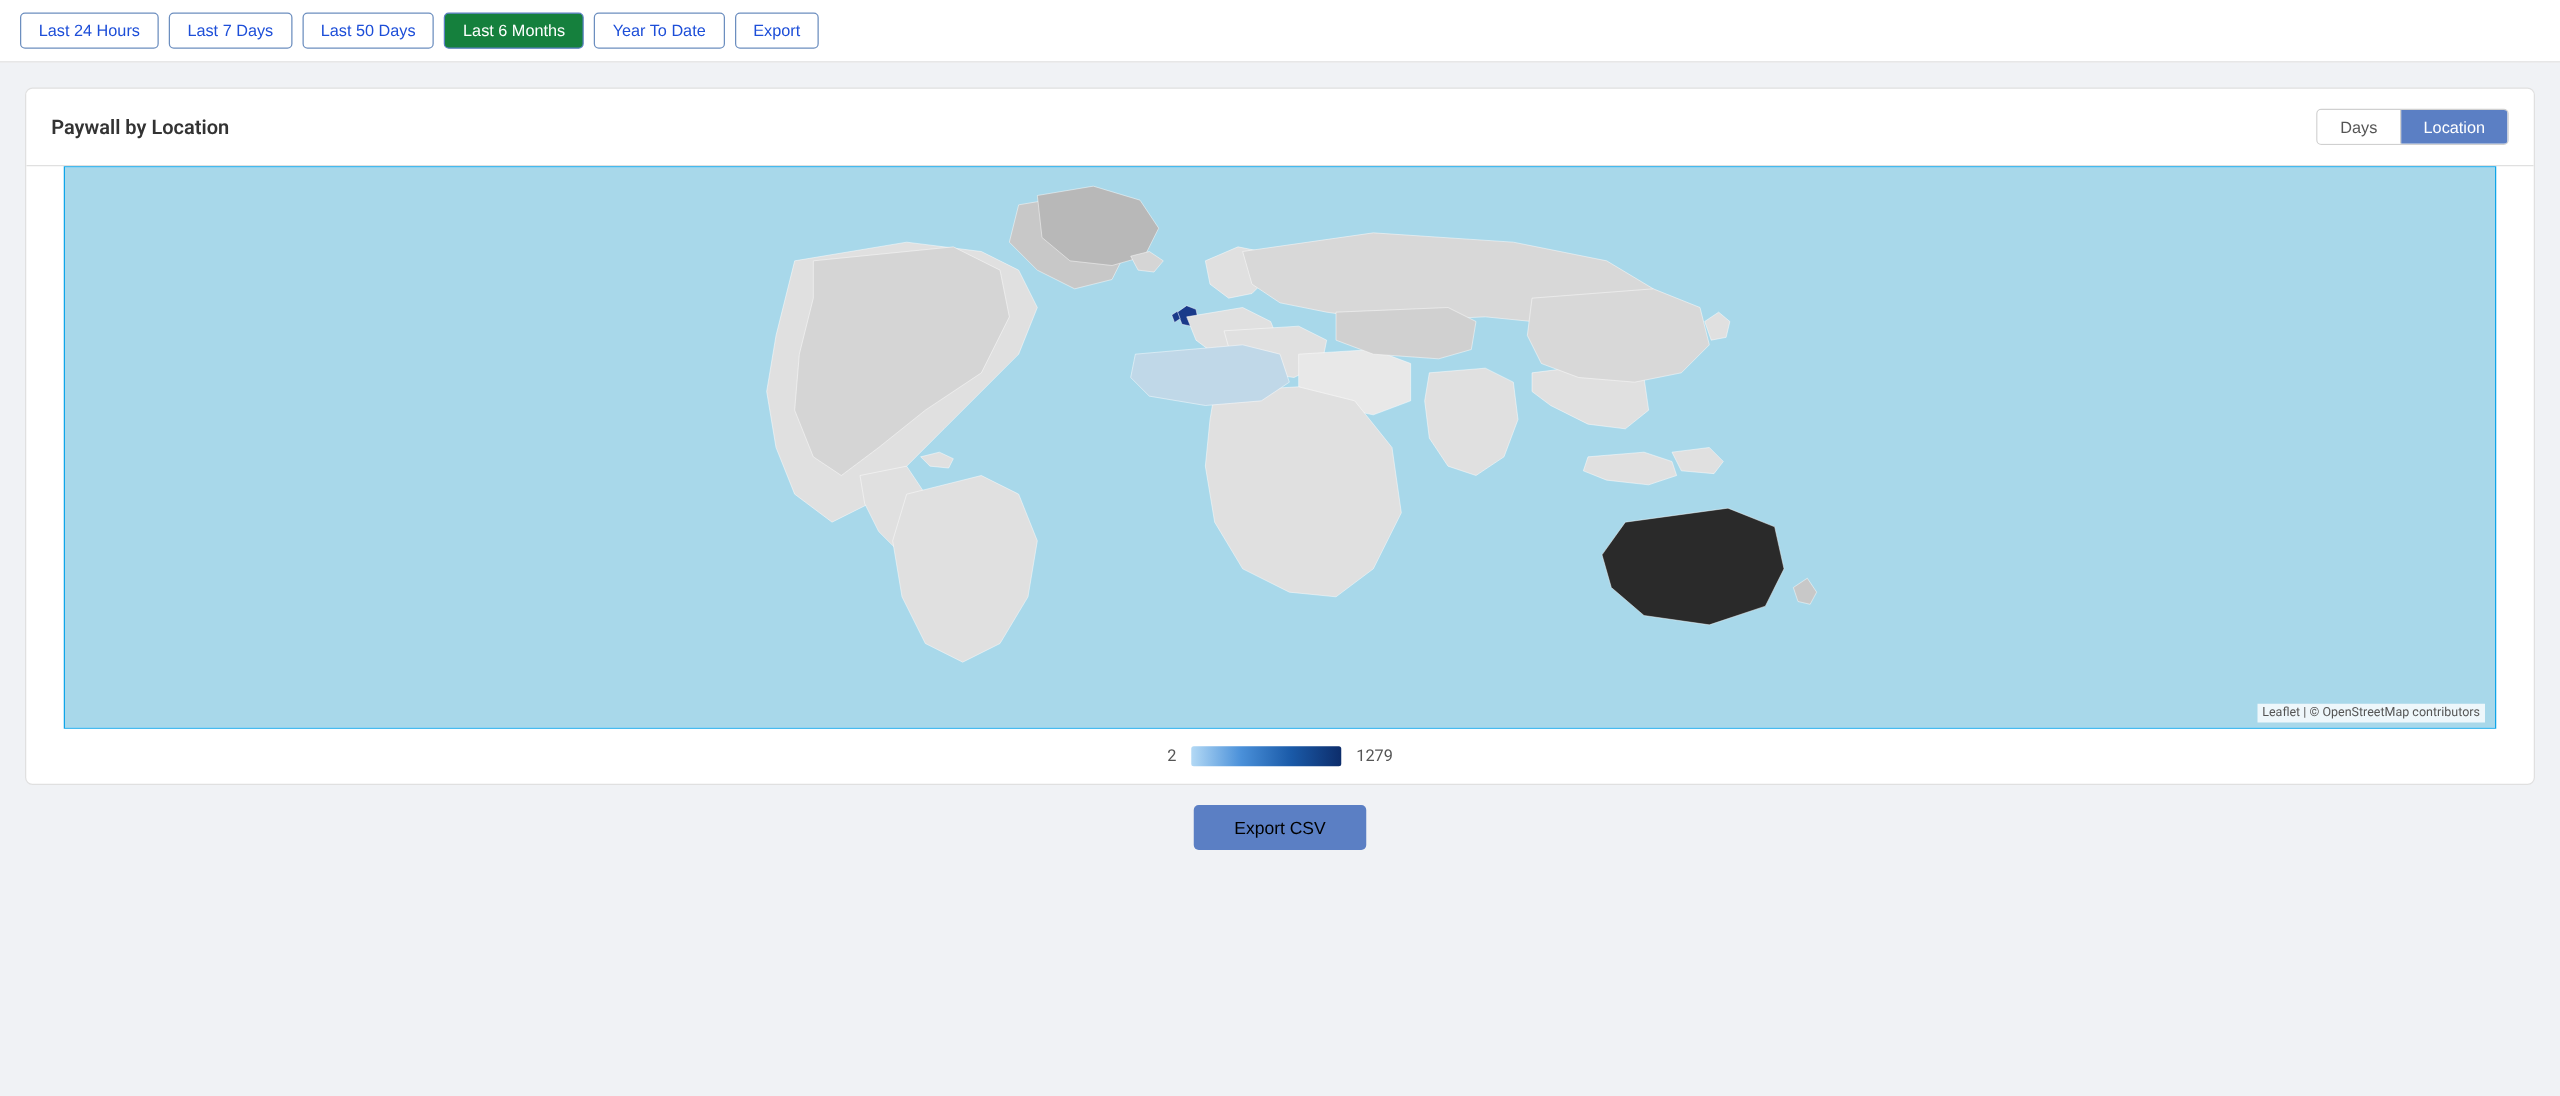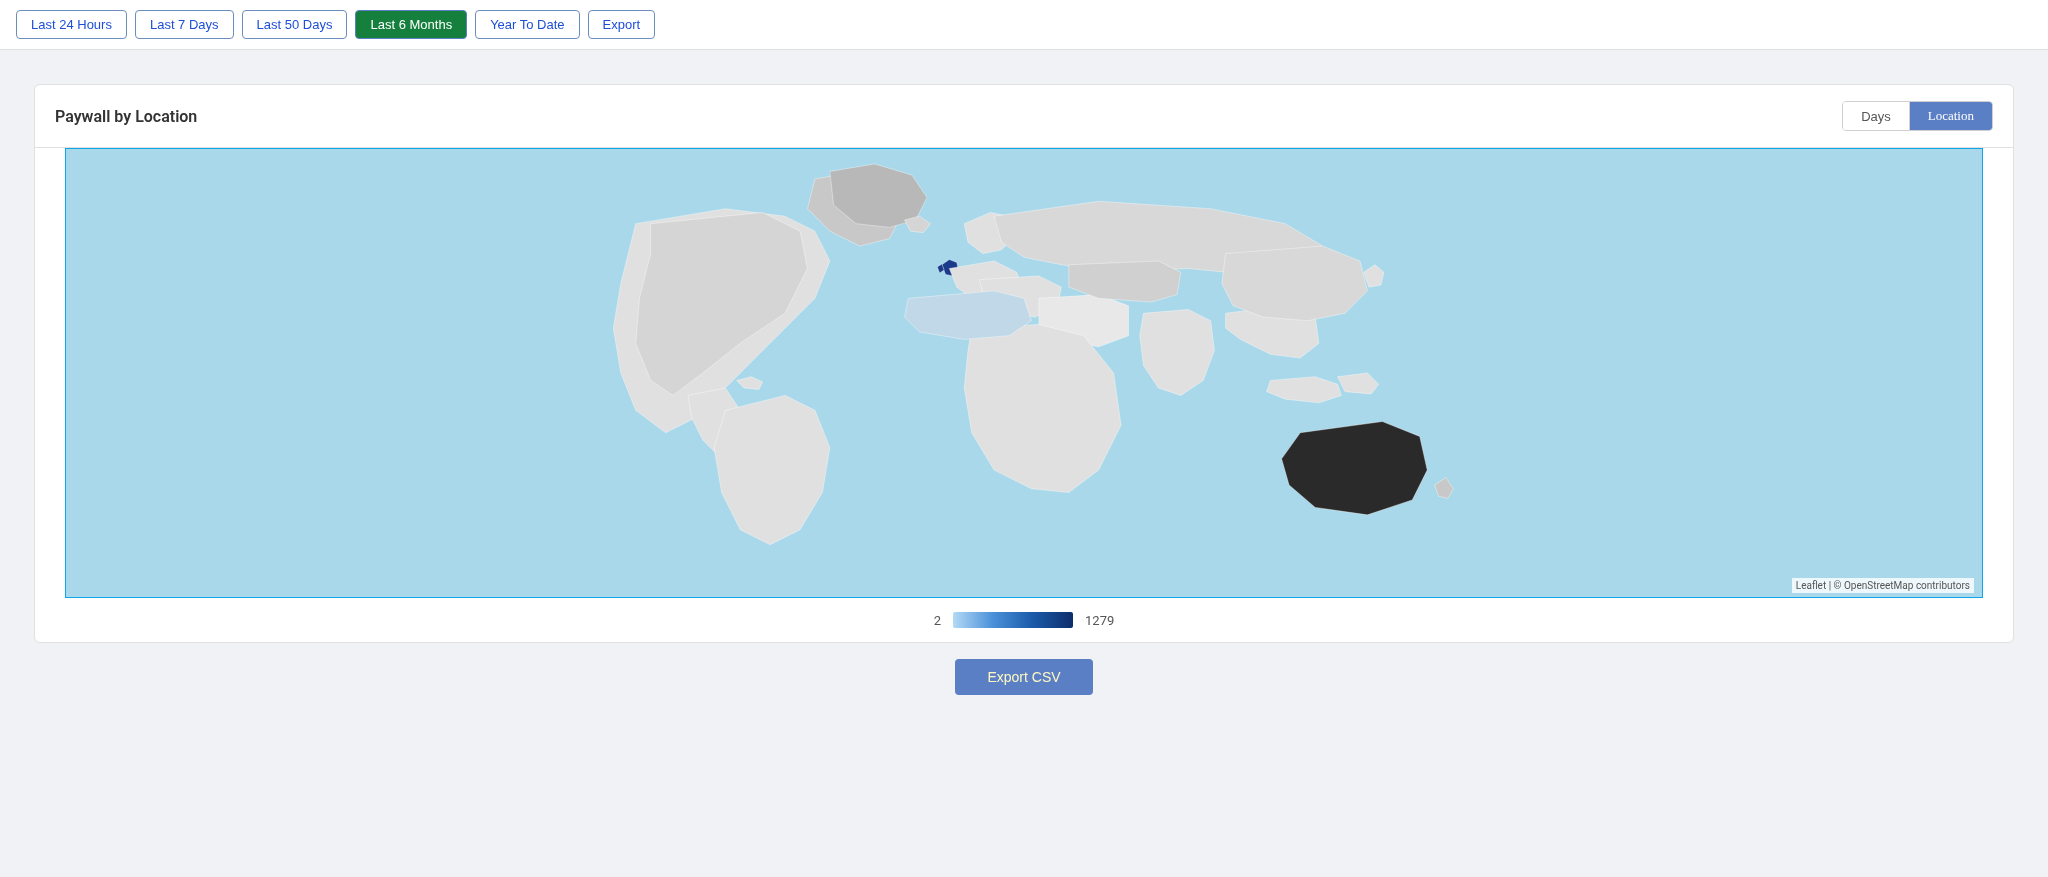--- a/index.html
+++ b/index.html
@@ -29,21 +29,21 @@
       font-weight: 500;
     }
 
     .time-btn.active {
       background: #15803d;
       color: #fff;
       border-color: #5b7fc4;
     }
 
     .main-content {
-      padding: 34px;
+      padding: 20px;
     }
 
     .card {
       background: #fff;
       border-radius: 6px;
       border: 1px solid #e0e0e0;
       overflow: hidden;
     }
 
     .card-header {
@@ -72,21 +72,20 @@
       border: none;
       background: #fff;
       cursor: pointer;
       font-size: 13px;
       color: #555;
       border-right: 1px solid #d0d0d0;
     }
 
     .view-btn:last-child {
       border-right: none;
-      font-family: Liberation Serif, serif;
     }
 
     .view-btn.active {
       background: #5b7fc4;
       color: #fff;
     }
 
     .map-container {
       margin: 0 auto;
       width: calc(100% - 60px);
@@ -124,21 +123,21 @@
     }
 
     .export-section {
       display: flex;
       justify-content: center;
       padding: 16px;
     }
 
     .export-btn {
       background: #5b7fc4;
-      color: #fef9c3;
+      color: #000000;
       border: none;
       padding: 10px 32px;
       border-radius: 4px;
       font-size: 14px;
       cursor: pointer;
       font-weight: 500;
     }
 
     .attribution {
       position: absolute;

